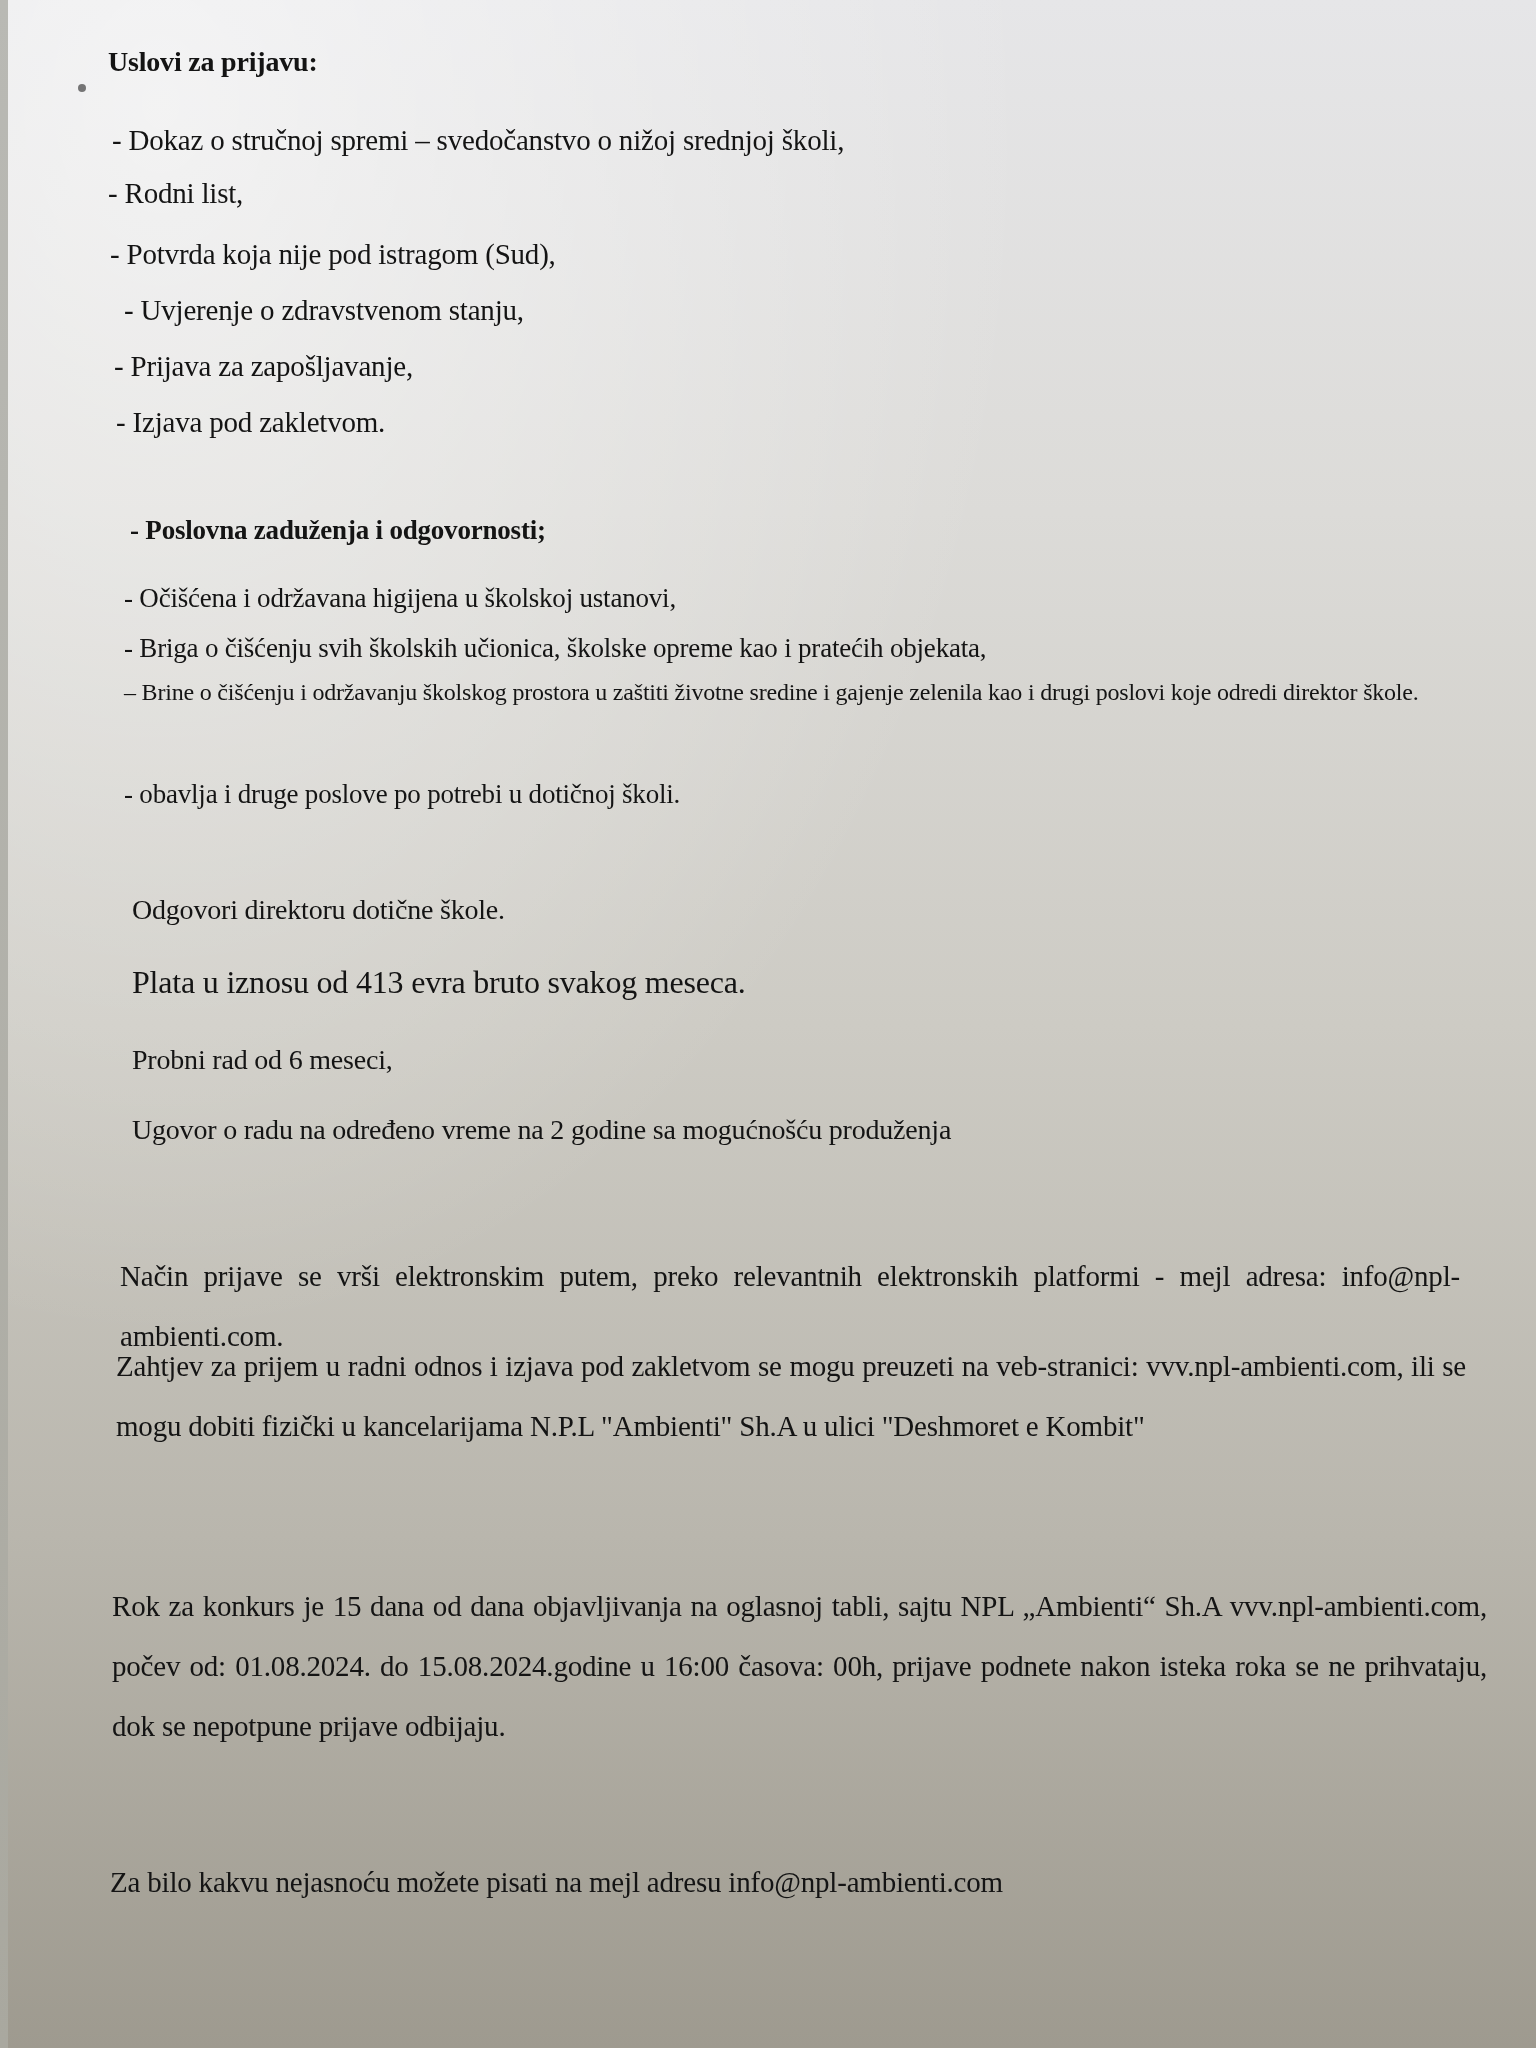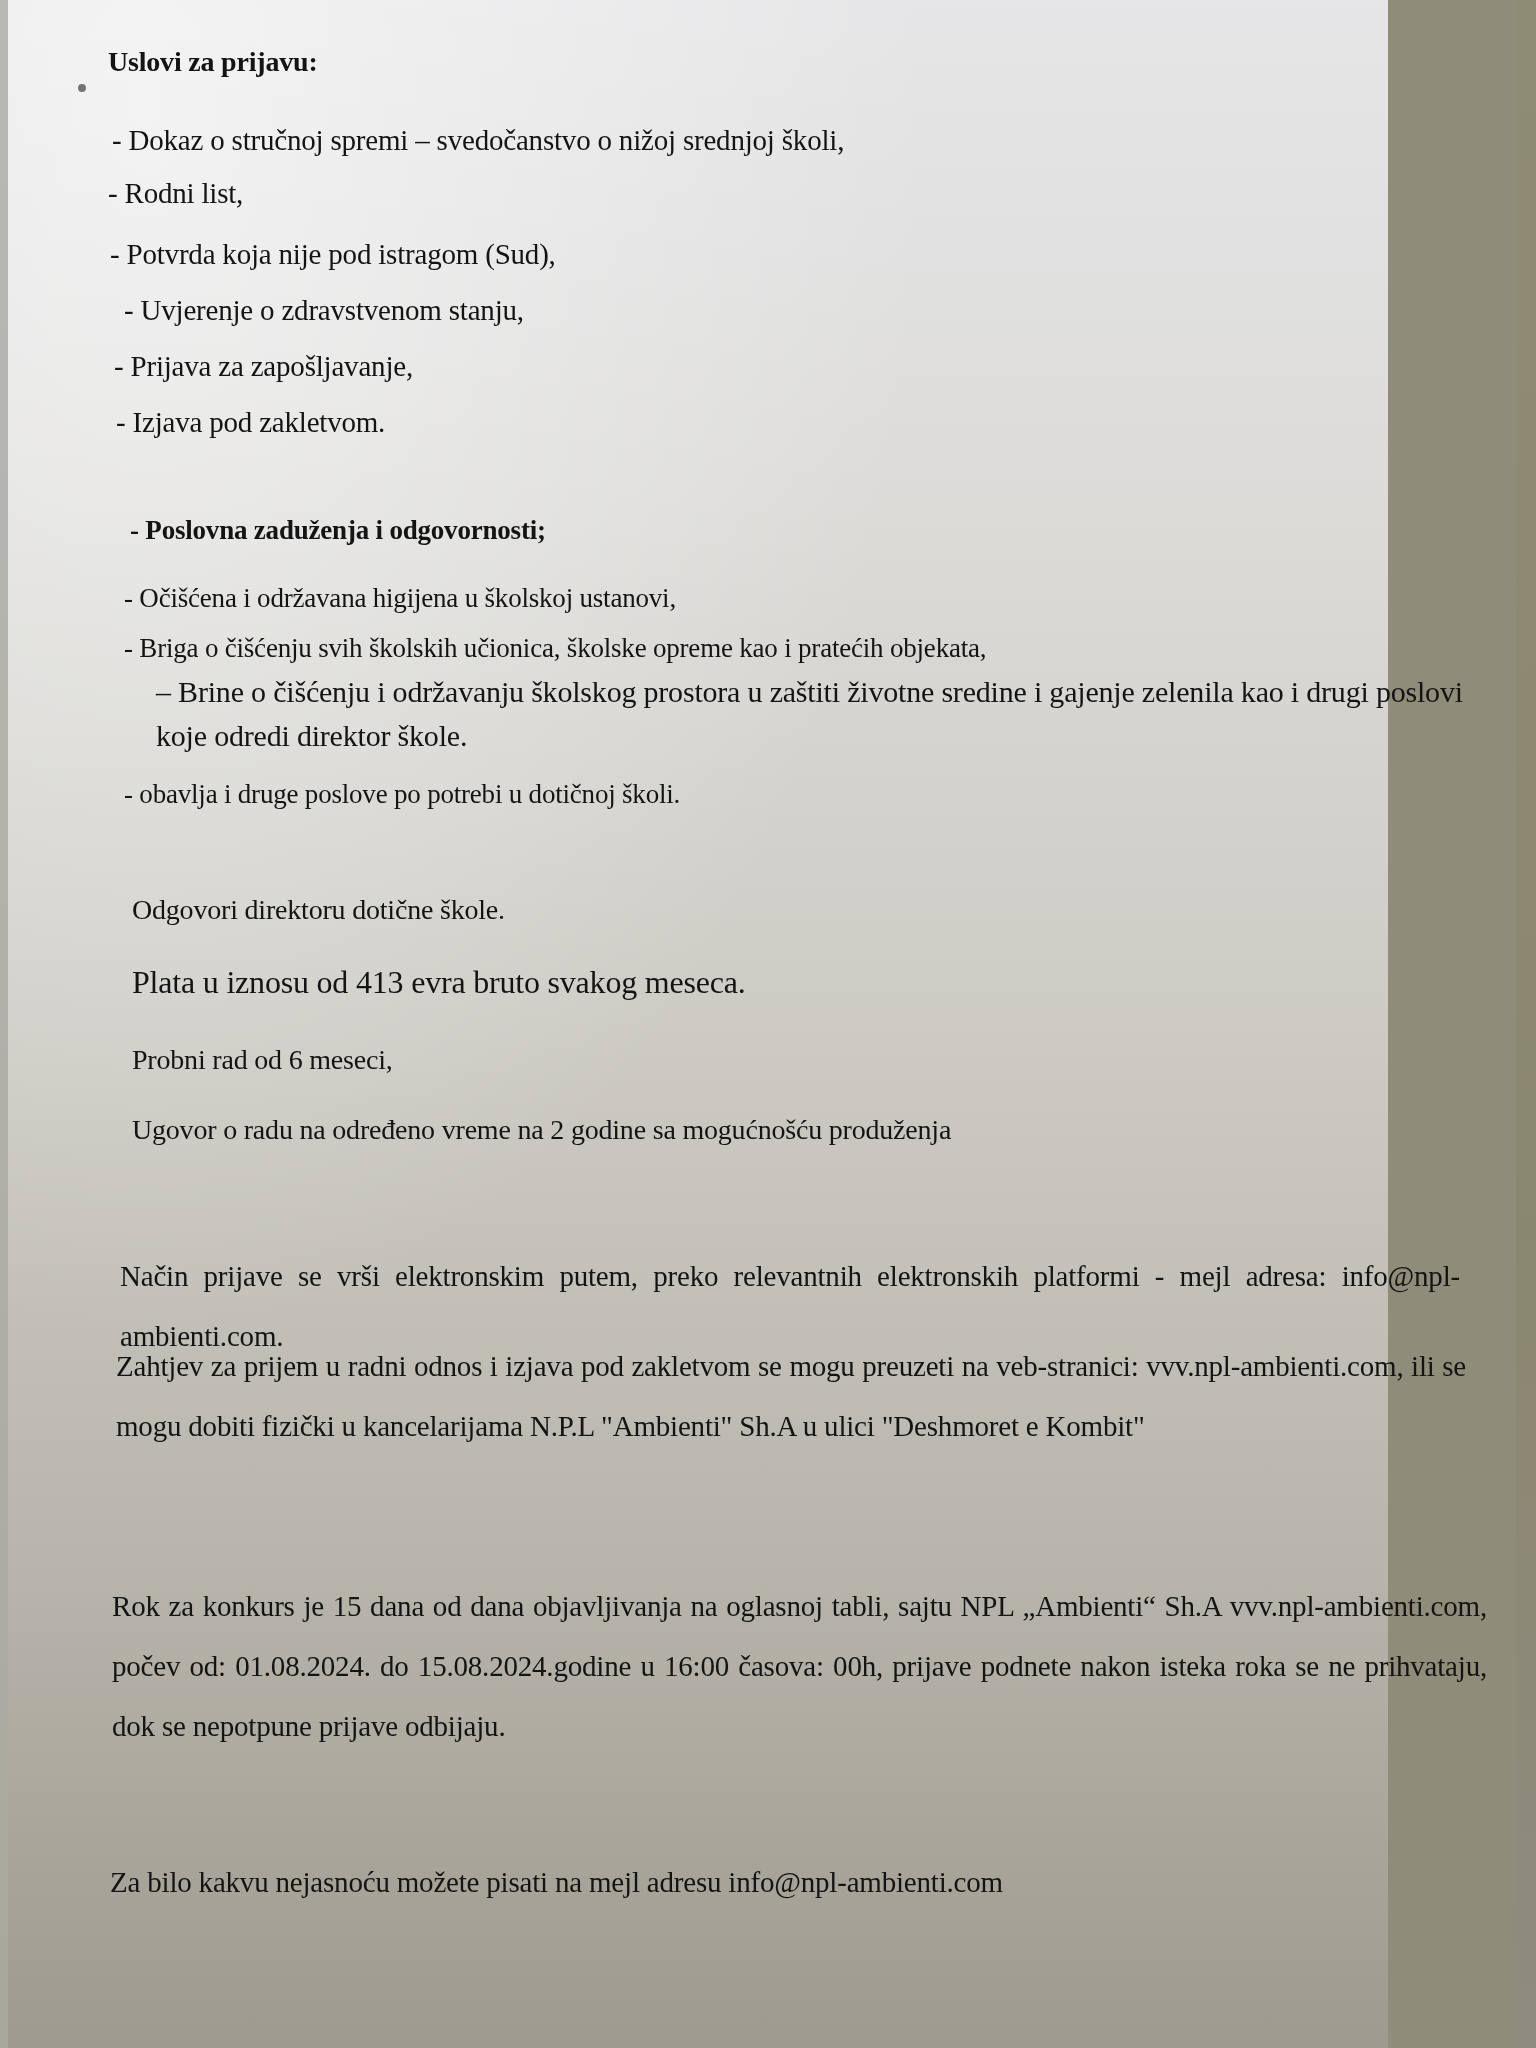--- a/index.html
+++ b/index.html
@@ -22,21 +22,21 @@
     }
     .right-strip {
       position: absolute;
       right: 0; top: 0;
       width: 20px; height: 2048px;
       background: linear-gradient(to bottom, #8e8c72 0%, #8a876f 60%, #8f8b80 100%);
     }
     .paper {
       position: absolute;
       left: 8px; top: 0;
-      width: 1380px; height: 2048px;
+      width: 1528px; height: 2048px;
       background:
         radial-gradient(ellipse at 10% 5%, rgba(255,255,255,0.55) 0%, rgba(255,255,255,0) 45%),
         linear-gradient(to bottom, #e6e6e8 0%, #dcdbd8 25%, #cdcbc4 50%, #b9b6ad 75%, #9e9a8f 100%);
       color: #141414;
     }
     .dust {
       position: absolute;
       left: 70px; top: 84px;
       width: 8px; height: 8px;
       border-radius: 50%;
@@ -81,21 +81,21 @@
   <div class="line" style="left:100px; top:175px;">- Rodni list,</div>
   <div class="line" style="left:102px; top:236px;">- Potvrda koja nije pod istragom (Sud),</div>
   <div class="line" style="left:116px; top:292px;">- Uvjerenje o zdravstvenom stanju,</div>
   <div class="line" style="left:106px; top:348px;">- Prijava za zapošljavanje,</div>
   <div class="line" style="left:108px; top:404px;">- Izjava pod zakletvom.</div>
 
   <div class="line bold" style="left:122px; top:512px; font-size:27px;">- Poslovna zaduženja i odgovornosti;</div>
 
   <div class="line" style="left:116px; top:580px; font-size:27px;">- Očišćena i održavana higijena u školskoj ustanovi,</div>
   <div class="line" style="left:116px; top:630px; font-size:27px;">- Briga o čišćenju svih školskih učionica, školske opreme kao i pratećih objekata,</div>
-  <div class="wrap-block" style="left:116px; top:670px; width:1310px; font-size:30px; line-height:44px;margin-left:32px;">– Brine o čišćenju i održavanju školskog prostora u zaštiti životne sredine i gajenje zelenila kao i drugi poslovi koje odredi direktor škole.</div>
+  <div class="wrap-block" style="left:116px; top:670px; width:1310px; font-size:24px; line-height:44px;">– Brine o čišćenju i održavanju školskog prostora u zaštiti životne sredine i gajenje zelenila kao i drugi poslovi koje odredi direktor škole.</div>
   <div class="line" style="left:116px; top:776px; font-size:27px;">- obavlja i druge poslove po potrebi u dotičnoj školi.</div>
 
   <div class="line" style="left:124px; top:892px; font-size:28px;">Odgovori direktoru dotične škole.</div>
   <div class="line" style="left:124px; top:964px; font-size:32px;text-align:right;">Plata u iznosu od 413 evra bruto svakog meseca.</div>
   <div class="line" style="left:124px; top:1042px; font-size:28px;">Probni rad od 6 meseci,</div>
   <div class="line" style="left:124px; top:1112px; font-size:28px;">Ugovor o radu na određeno vreme na 2 godine sa mogućnošću produženja</div>
 
   <div class="justified" style="left:112px; top:1246px; width:1340px;">Način prijave se vrši elektronskim putem, preko relevantnih elektronskih platformi - mejl adresa: info@npl-ambienti.com.</div>
   <div class="justified" style="left:108px; top:1336px; width:1350px;">Zahtjev za prijem u radni odnos i izjava pod zakletvom se mogu preuzeti na veb-stranici: vvv.npl-ambienti.com, ili se mogu dobiti fizički u kancelarijama N.P.L "Ambienti" Sh.A u ulici "Deshmoret e Kombit"</div>
   <div class="justified" style="left:104px; top:1576px; width:1375px;">Rok za konkurs je 15 dana od dana objavljivanja na oglasnoj tabli, sajtu NPL „Ambienti“ Sh.A vvv.npl-ambienti.com, počev od: 01.08.2024. do 15.08.2024.godine u 16:00 časova: 00h, prijave podnete nakon isteka roka se ne prihvataju, dok se nepotpune prijave odbijaju.</div>

